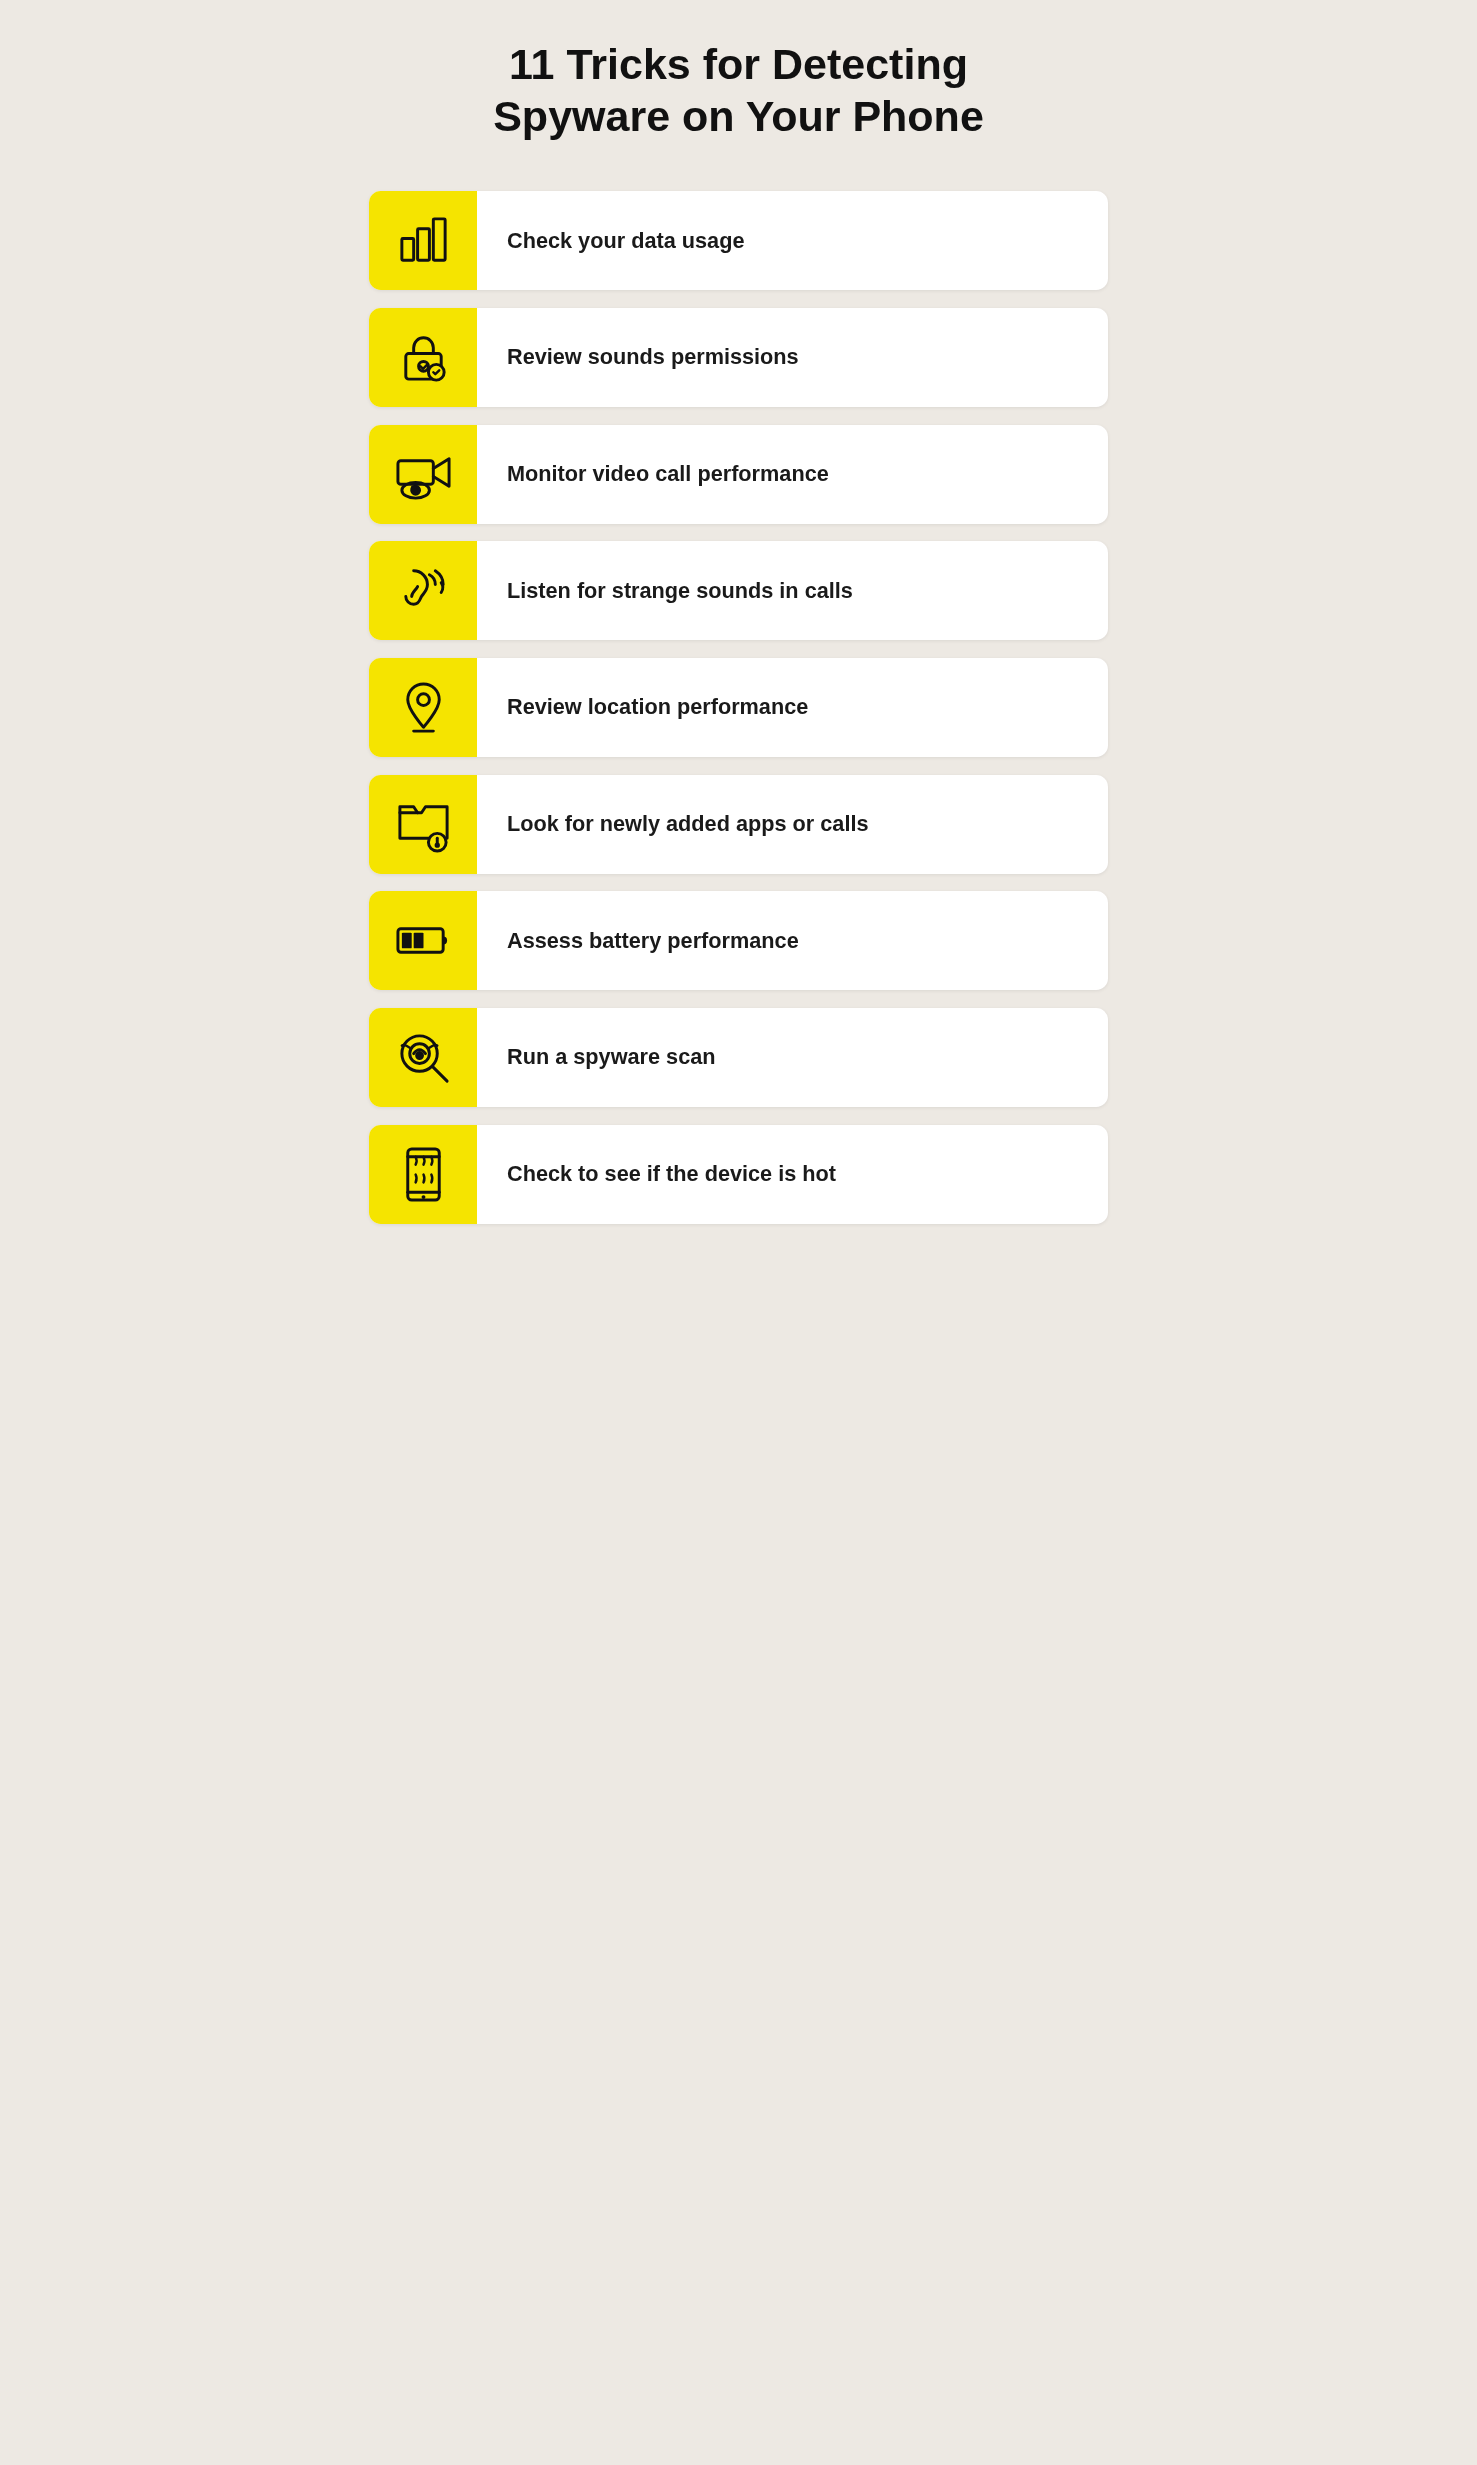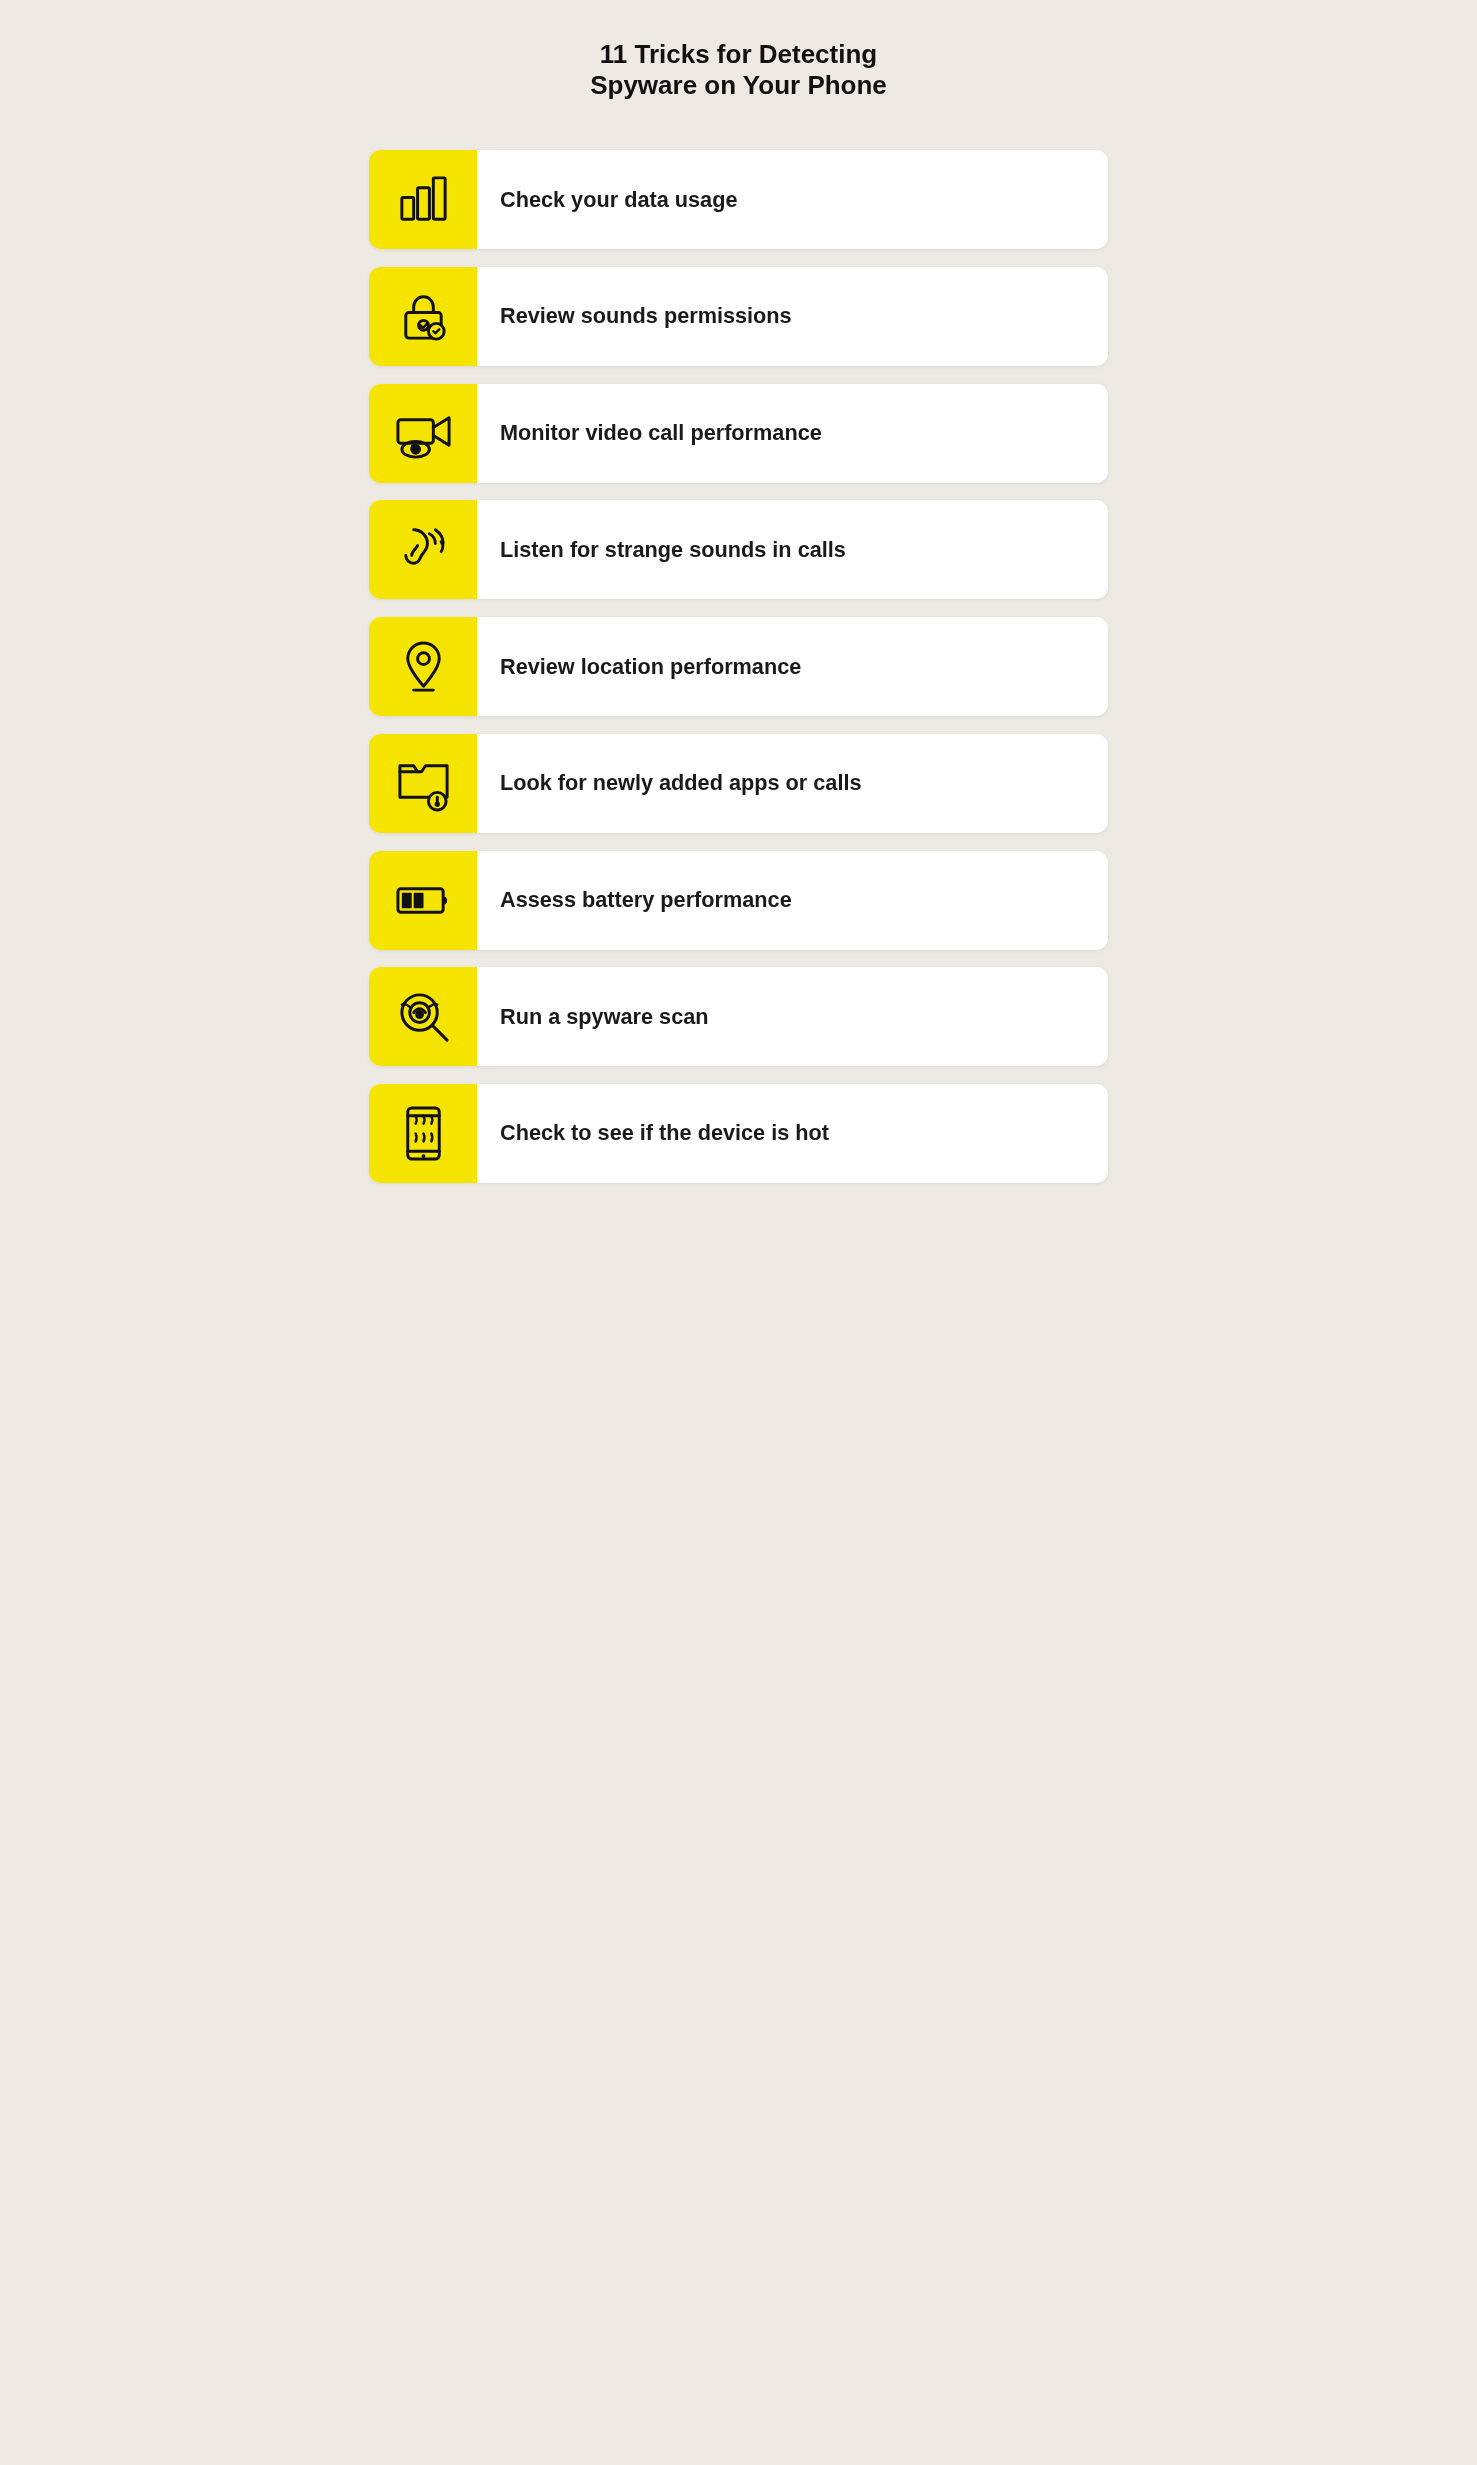--- a/index.html
+++ b/index.html
@@ -14,21 +14,21 @@
       padding: 39px 19.7px 59px;
     }
 
     .page-container {
       width: 739px;
       max-width: 100%;
     }
 
     .title {
       text-align: center;
-      font-size: 26px;
+      font-size: 43px;
       font-weight: 900;
       line-height: 1.2;
       color: #111;
       margin-bottom: 49px;
       padding: 0 19.7px;
     }
 
     .items-list {
       display: flex;
       flex-direction: column;
@@ -58,21 +58,21 @@
 
     .icon-box svg {
       width: 59px;
       height: 59px;
     }
 
     .item-label {
       font-size: 21.7px;
       font-weight: 600;
       color: #1a1a1a;
-      padding: 0 23px;
+      padding: 0 30px;
       line-height: 1.3;
     }
   </style>
 </head>
 <body>
 
 <div class="page-container">
   <h1 class="title">11 Tricks for Detecting<br>Spyware on Your Phone</h1>
   <div class="items-list">
 

